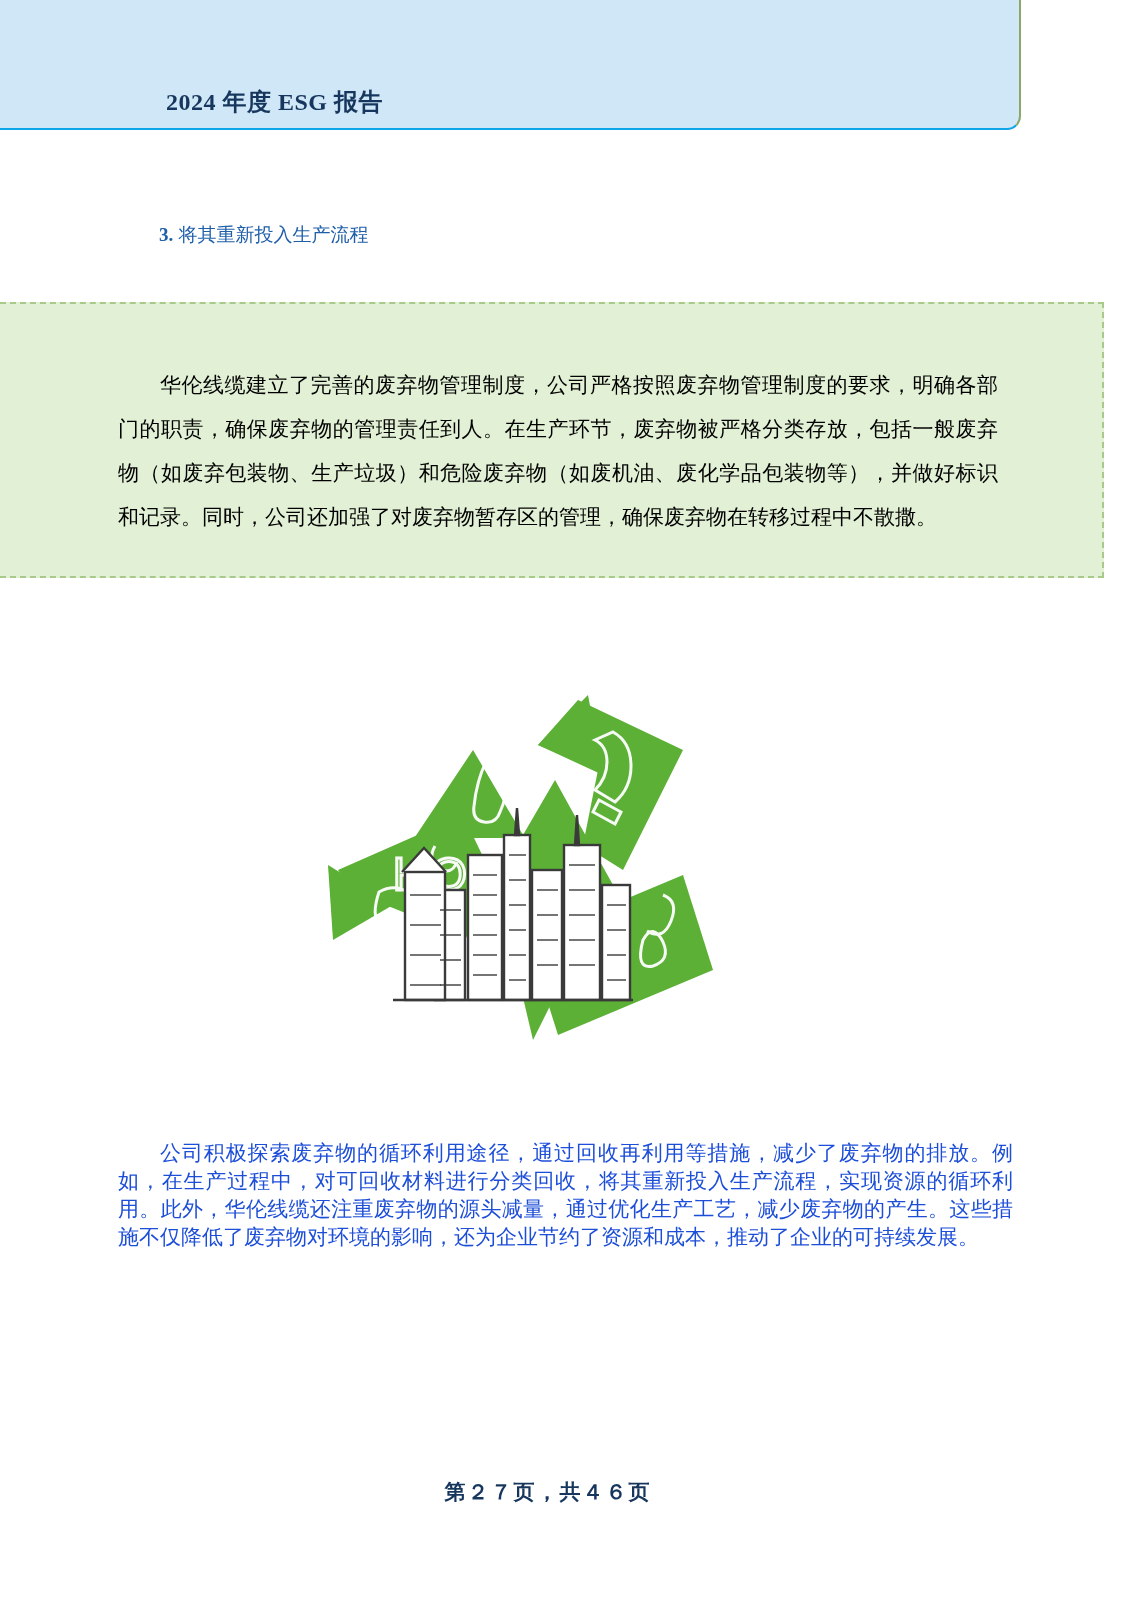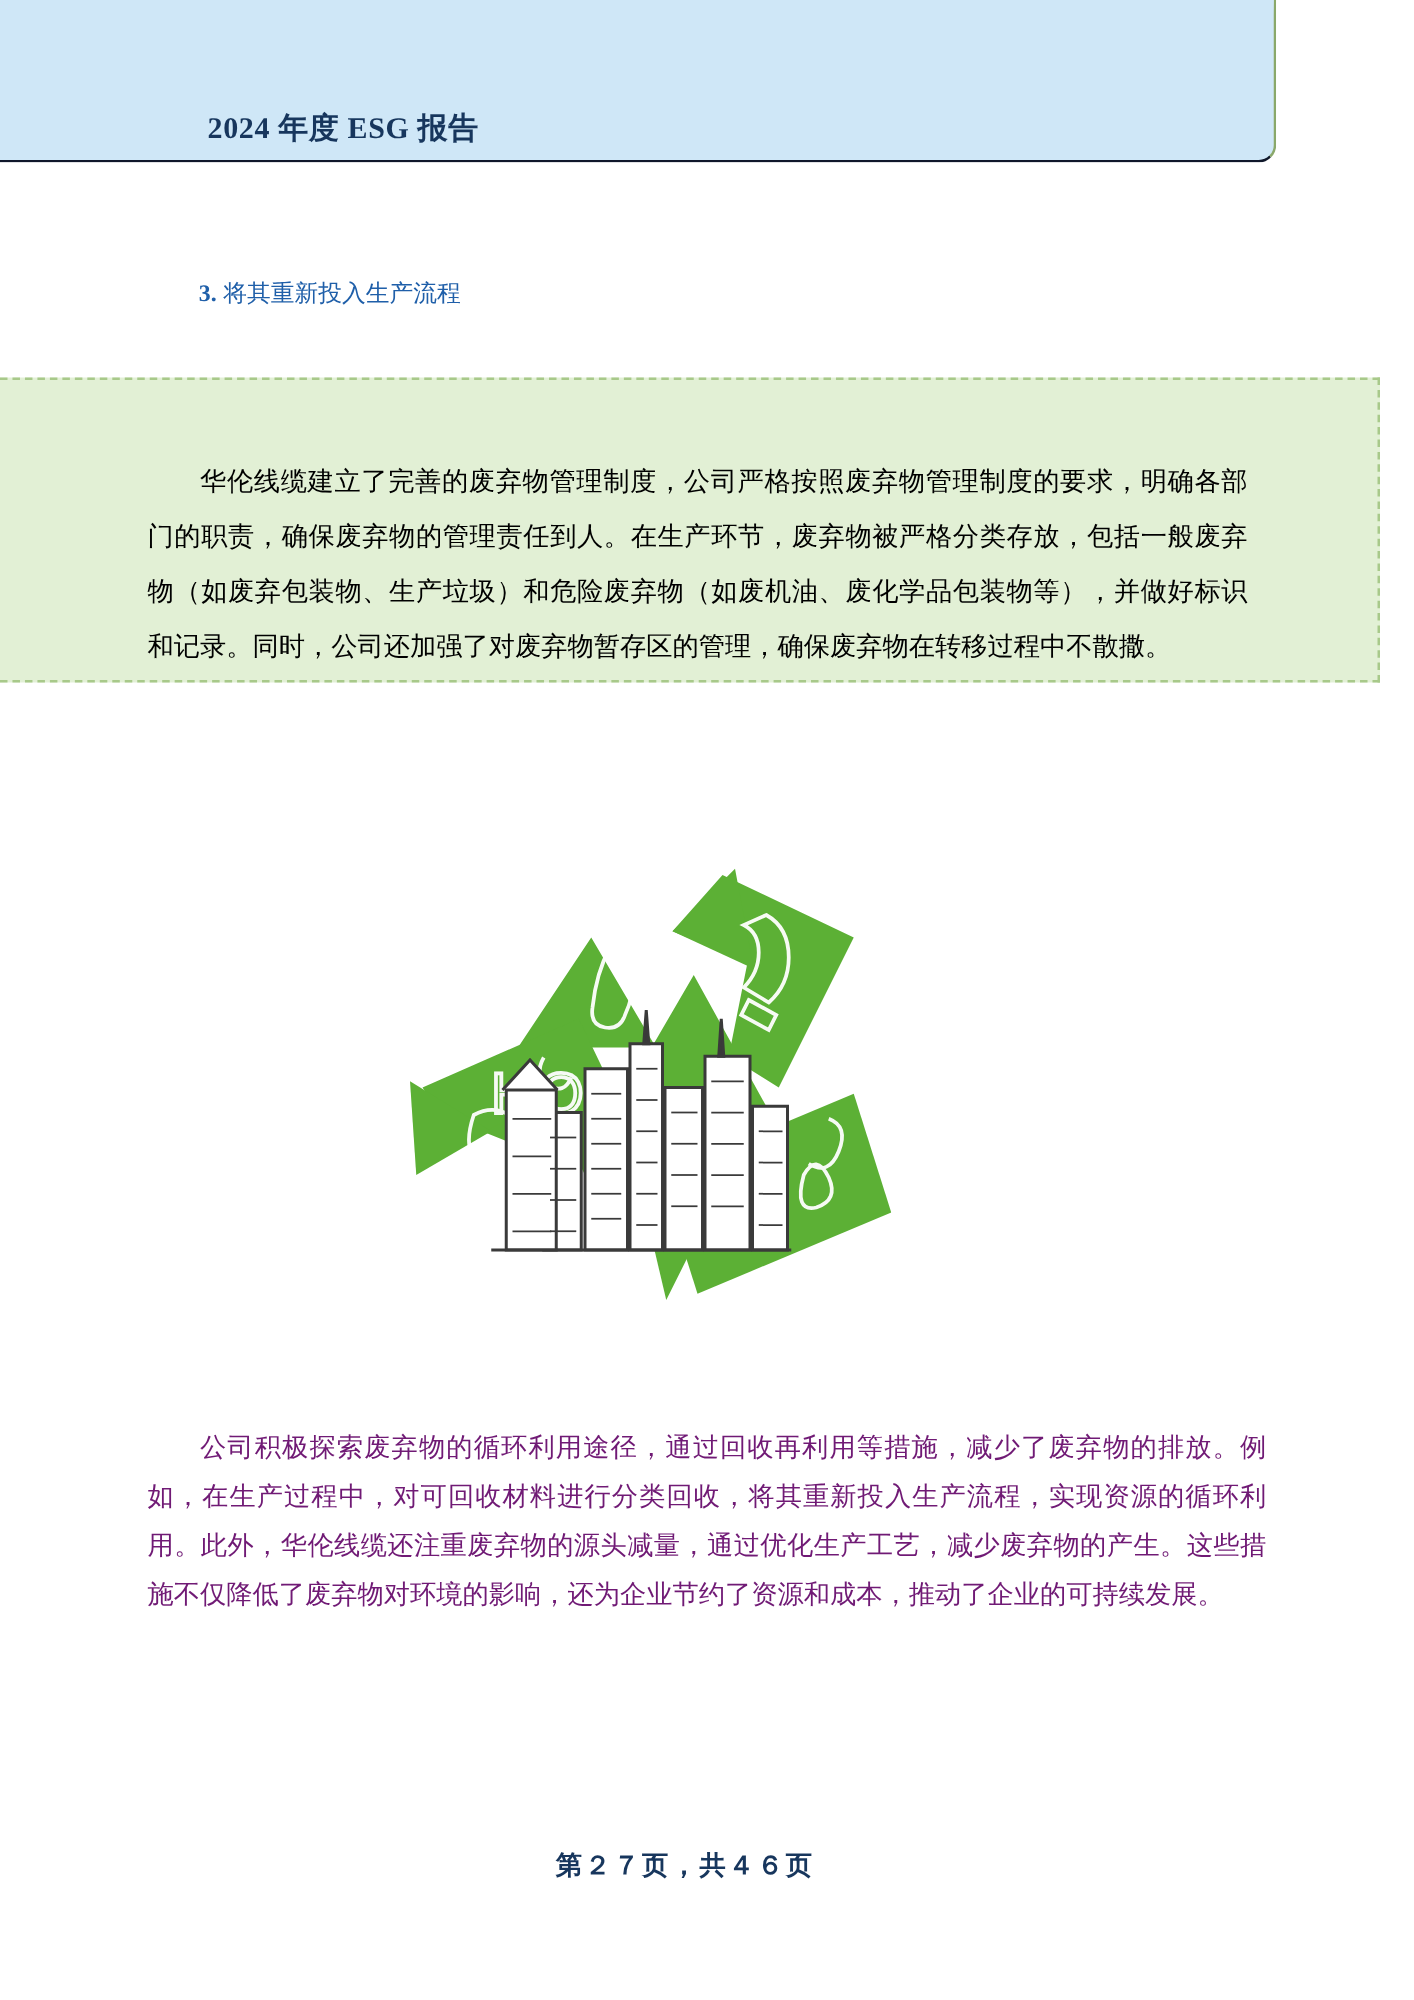--- a/index.html
+++ b/index.html
@@ -17,21 +17,21 @@
 
   
   .header-band {
     position: absolute;
     left: 0;
     top: 0;
     width: 1021px;
     height: 130px;
     background: #cfe7f7;
     border-right: 2px solid #8aa86a;
-    border-bottom: 2px solid #0f172a;
+    border-bottom: 2px solid #0ea5e9;
     border-bottom-right-radius: 14px;
     box-sizing: border-box;
   }
   .header-title {
     position: absolute;
     left: 166px;
     top: 86px;
     font-family: "Liberation Serif", "DejaVu Serif", serif;
     font-weight: bold;
     font-size: 24px;
@@ -55,21 +55,21 @@
     font-family: "Liberation Serif", "DejaVu Serif", serif;
     font-weight: bold;
   }
 
   
   .callout {
     position: absolute;
     left: 0px;
     top: 302px;
     width: 1104px;
-    height: 244px;
+    height: 276px;
     background: #e2f0d5;
     border: 2px dashed #a8c98a;
     border-left: none;
     box-sizing: border-box;
   }
   .callout-text {
     position: absolute;
     left: 118px;
     top: 38px;
     width: 880px;
@@ -91,22 +91,22 @@
   }
   .figure svg { display: block; }
 
   
   .body-par {
     position: absolute;
     left: 118px;
     top: 1118px;
     width: 895px;
     font-size: 21px;
-    line-height: 39px;
-    color: #701a75;
+    line-height: 28px;
+    color: #1d4ed8;
     text-align: justify;
     text-justify: inter-ideograph;
     text-indent: 2em;
   }
 
   
   .footer {
     position: absolute;
     left: 0;
     top: 1478px;

